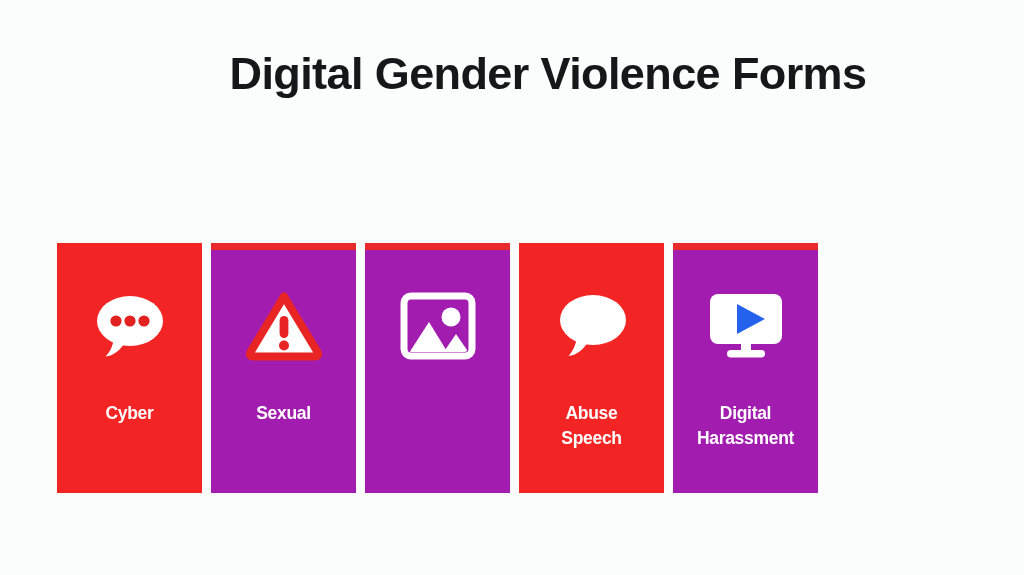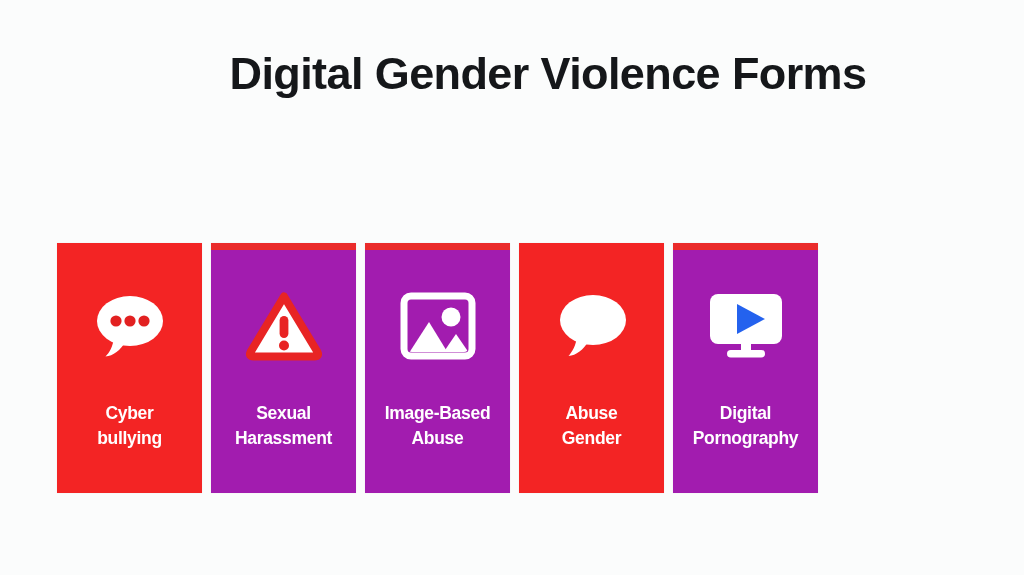--- a/index.html
+++ b/index.html
@@ -112,85 +112,79 @@
         <svg width="80" height="72" viewBox="0 0 80 72" aria-hidden="true">
           <ellipse cx="40" cy="31" rx="33" ry="25" fill="#ffffff"></ellipse>
           <path d="M24 47 C23 57, 19 63, 15.5 66.5 C23 66, 31 60, 35 52 Z" fill="#ffffff"></path>
           <circle cx="26" cy="31" r="5.6" fill="#e22121"></circle>
           <circle cx="40" cy="31" r="5.6" fill="#e22121"></circle>
           <circle cx="54" cy="31" r="5.6" fill="#e22121"></circle>
         </svg>
       </div>
       <div class="card-label">
         <div>Cyber</div>
-        <div>bullying</div>
       </div>
     </div>
 
     <div class="card blue">
       <div class="card-stripe"></div>
       <div class="card-icon">
         <svg width="78" height="72" viewBox="0 0 78 72" aria-hidden="true">
           <path d="M39 6.5 L72.5 62 Q74.5 66.5 69.5 66.5 L8.5 66.5 Q3.5 66.5 5.5 62 Z" fill="#ffffff" stroke="#e82424" stroke-width="8" stroke-linejoin="round"></path>
           <rect x="34.6" y="26" width="8.8" height="22" rx="4.4" fill="#e82424"></rect>
           <circle cx="39" cy="55.5" r="5" fill="#e82424"></circle>
         </svg>
       </div>
       <div class="card-label">
         <div>Sexual</div>
-        <div>Harassment</div>
       </div>
     </div>
 
 
     <div class="card blue">
       <div class="card-stripe"></div>
       <div class="card-icon">
         <svg width="78" height="70" viewBox="0 0 78 70" aria-hidden="true">
           <rect x="5" y="5" width="68" height="60" rx="7" fill="none" stroke="#ffffff" stroke-width="7"></rect>
           <clipPath id="imgclip">
             <rect x="9" y="9" width="60" height="52" rx="4"></rect>
           </clipPath>
           <g clip-path="url(#imgclip)">
             <circle cx="52" cy="26" r="9.5" fill="#ffffff"></circle>
             <path d="M10 62 L30 31 L49 62 Z" fill="#ffffff"></path>
             <path d="M44 62 L57 43 L70 62 Z" fill="#ffffff"></path>
           </g>
         </svg>
       </div>
-      <div class="card-label">
-        <div>Image-Based</div>
-        <div>Abuse</div>
-      </div>
     </div>
 
     <div class="card red">
 
       <div class="card-icon">
         <svg width="80" height="72" viewBox="0 0 80 72" aria-hidden="true">
           <ellipse cx="41" cy="30" rx="33" ry="25" fill="#ffffff"></ellipse>
           <path d="M25 46 C24 56, 20 62, 16.5 66 C24 65.5, 32 59.5, 36 51.5 Z" fill="#ffffff"></path>
         </svg>
       </div>
       <div class="card-label">
         <div>Abuse</div>
-        <div>Gender</div>
+        <div>Speech</div>
       </div>
     </div>
 
     <div class="card blue">
       <div class="card-stripe"></div>
       <div class="card-icon">
         <svg width="82" height="72" viewBox="0 0 82 72" aria-hidden="true">
           <rect x="5" y="4" width="72" height="50" rx="8" fill="#ffffff"></rect>
           <rect x="36" y="52" width="10" height="11" fill="#ffffff"></rect>
           <rect x="22" y="60" width="38" height="7.5" rx="3.75" fill="#ffffff"></rect>
           <path d="M32 14 L60 29 L32 44 Z" fill="#2462ee"></path>
         </svg>
       </div>
       <div class="card-label">
         <div>Digital</div>
-        <div>Pornography</div>
+        <div>Harassment</div>
       </div>
     </div>
 
   </div>
 </div>
 
 </body></html>

